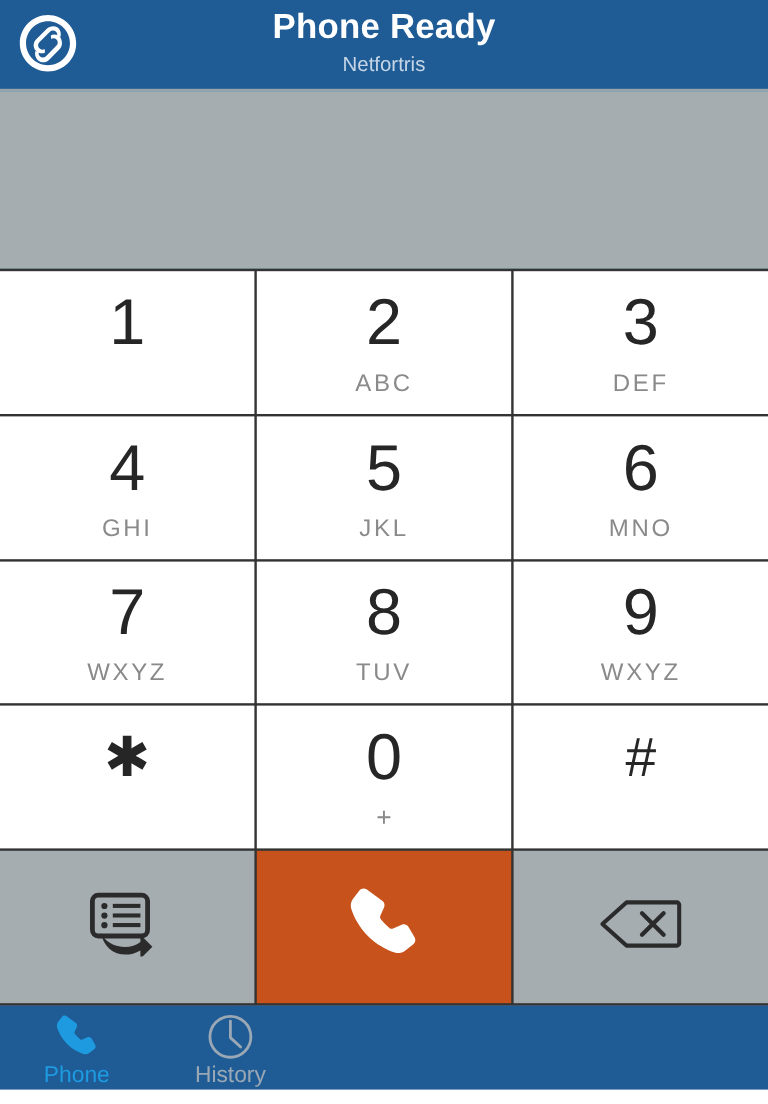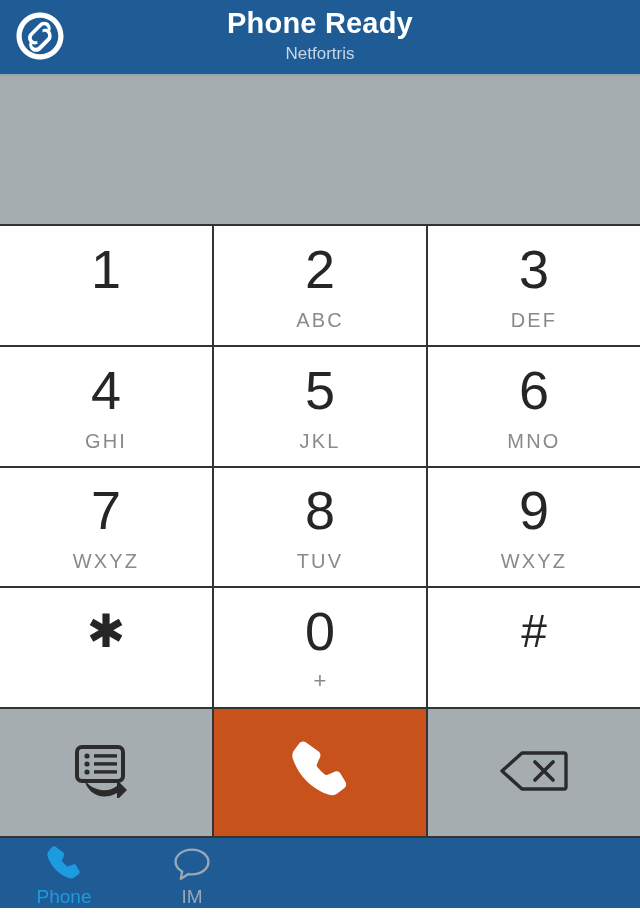--- a/index.html
+++ b/index.html
@@ -301,25 +301,26 @@
     <div class="tab active">
       <span class="tab-icon">
         <svg width="42" height="42" viewBox="0 0 64 64" aria-hidden="true">
           <path fill="#1e9ae0" d="M18.7 5.5c-1.9-1.1-4.3-0.6-5.6 1.2L8.3 13c-1.6 2.2-2.0 5.0-1.2 7.6 2.1 6.6 6.3 14.2 12.6 20.5 6.3 6.3 13.9 10.5 20.5 12.6 2.6 0.8 5.4 0.4 7.6-1.2l6.3-4.8c1.8-1.3 2.3-3.7 1.2-5.6l-4.6-7.8c-1.1-1.8-3.3-2.5-5.2-1.7l-6.6 2.9c-0.9 0.4-2.0 0.2-2.8-0.5-2.2-1.9-4.4-4.1-6.4-6.4-0.7-0.8-0.9-1.9-0.5-2.8l2.9-6.6c0.8-1.9 0.1-4.1-1.7-5.2z"></path>
         </svg>
       </span>
       <span class="tab-label">Phone</span>
     </div>
 
 
-
     <div class="tab">
       <span class="tab-icon">
         <svg width="42" height="42" viewBox="0 0 64 64" aria-hidden="true">
-          <path d="M32 10C18.2 10 7 18.3 7 28.5c0 6 3.9 11.4 10 14.8l-2 11.2 11.5-7.2c1.8 0.3 3.6 0.5 5.5 0.5 13.8 0 25-8.3 25-18.8S45.8 10 32 10z" fill="none" stroke="#9aa8b5" stroke-width="3.6" stroke-linejoin="round"></path>
-        </svg>
-      </span>
-      <span class="tab-label">IM</span>
-    </div>
+          <circle cx="32" cy="32" r="26" fill="none" stroke="#9aa8b5" stroke-width="3.6"></circle>
+          <path d="M32 12 V33 L45 45" fill="none" stroke="#9aa8b5" stroke-width="3.6" stroke-linecap="round" stroke-linejoin="round"></path>
+        </svg>
+      </span>
+      <span class="tab-label">History</span>
+    </div>
+
 
   </div>
 
 </div>
 
 </body></html>

